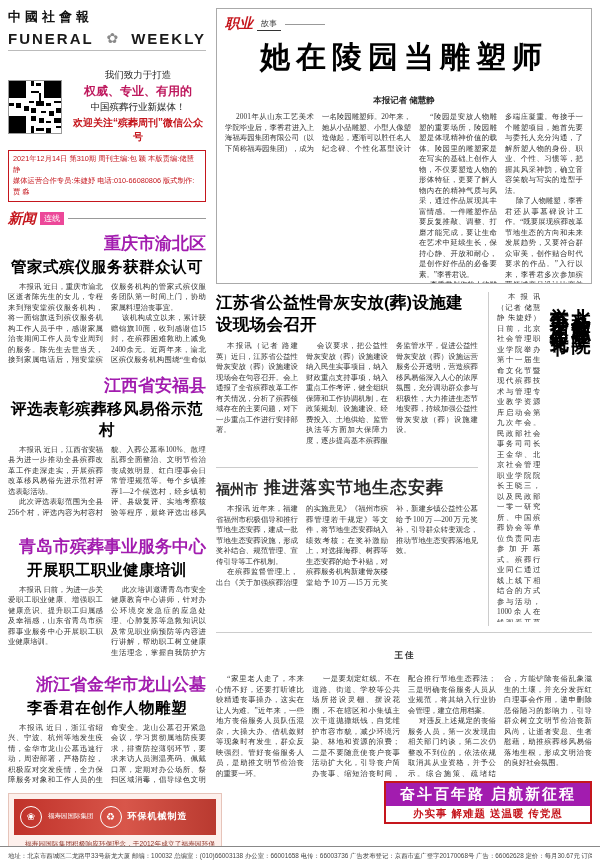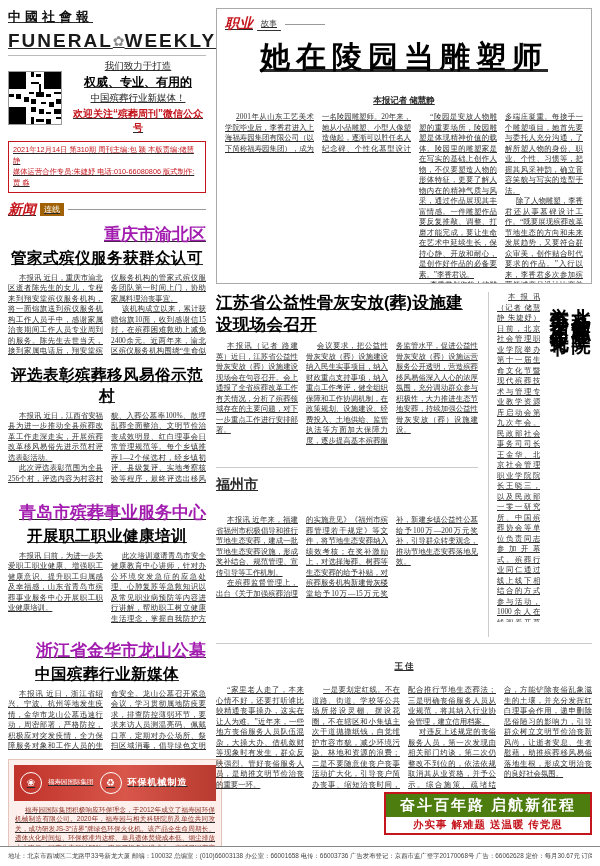--- a/index.html
+++ b/index.html
@@ -1,44 +1,44 @@
 <!DOCTYPE html>
 <html><head>
 <meta charset="utf-8">
 <style>
   * { margin:0; padding:0; box-sizing:border-box; }
   body { width:600px; height:866px; background:#f6f5f2; font-family:"Liberation Serif", serif; color:#2a2a2a; }
-  .page { width:600px; height:866px; background:#fff; padding:8px 8px 0 8px; position:relative; overflow:hidden;text-decoration:underline; }
+  .page { width:600px; height:866px; background:#fff; padding:8px 8px 0 8px; position:relative; overflow:hidden; }
   .cols { display:flex; gap:10px; }
   .left-col { width:198px; flex:none; }
   .right-col { flex:1; min-width:0; }
 
   
   .masthead { position:relative; }
   .paper-name { font-family:"DejaVu Serif", serif; font-size:13px; font-weight:bold; letter-spacing:4px; color:#111; }
   .title-row { display:flex; align-items:flex-end; gap:6px; margin-top:2px; }
   .big-title { font-size:60px; line-height:0.95; font-weight:bold; color:#c5161d; letter-spacing:2px; font-family:"DejaVu Serif", serif; }
   .weekly-box { border:3px solid #c5161d; color:#c5161d; font-weight:bold; font-size:22px; line-height:1.05; padding:3px 4px; writing-mode:vertical-rl; text-orientation:upright; letter-spacing:2px; }
   .eng-row { display:flex; align-items:center; justify-content:space-between; margin-top:4px; border-bottom:1px solid #bbb; padding-bottom:3px; }
-  .eng-row b { font-family:"Liberation Sans", sans-serif; font-size:19px; letter-spacing:2px; color:#1a1a1a; }
+  .eng-row b { font-family:"Liberation Sans", sans-serif; font-size:15px; letter-spacing:2px; color:#1a1a1a; }
   .flower { color:#8a8a8a; font-size:14px; }
-  .qr-row { display:flex; gap:8px; margin-top:4px; align-items:center; }
+  .qr-row { display:flex; gap:8px; margin-top:18px; align-items:center; }
   .qr { width:54px; height:54px; flex:none; background:#fff; border:1px solid #999; position:relative; }
   .qr svg { display:block; width:100%; height:100%; }
   .slogan { flex:1; text-align:center; font-family:"Liberation Sans", sans-serif; }
   .slogan .s1 { font-size:9.5px; color:#222; }
-  .slogan .s2 { font-size:12px; font-weight:bold; color:#000000; margin:1px 0; }
+  .slogan .s2 { font-size:12px; font-weight:bold; color:#be185d; margin:1px 0; }
   .slogan .s3 { font-size:9.5px; color:#222; }
   .slogan .s4 { font-size:10px; font-weight:bold; color:#c5161d; margin-top:2px; }
   .datebox { border:1px solid #c5161d; color:#c5161d; font-size:7.3px; line-height:1.5; padding:3px 4px; margin-top:6px; font-family:"Liberation Sans", sans-serif; }
 
   
   .tag { display:flex; align-items:center; gap:4px; margin:8px 0 4px 0; }
   .tag .script { font-family:"DejaVu Serif", serif; font-style:italic; font-weight:bold; color:#c5161d; font-size:14px; }
-  .tag .lbl { background:#a16207; color:#fff; font-size:8px; padding:1px 4px; font-family:"Liberation Sans", sans-serif; }
+  .tag .lbl { background:#ec4899; color:#fff; font-size:8px; padding:1px 4px; font-family:"Liberation Sans", sans-serif; }
   .tag .rule { flex:1; border-top:1px solid #999; }
 
   
   .art { border-bottom:0; margin-bottom:6px; }
   .kicker { font-size:17px; font-weight:bold; color:#a21caf; font-family:"DejaVu Serif", serif;text-align:right; }
   .head-m { font-size:15.5px; font-weight:bold; text-align:center; color:#000; font-family:"Liberation Sans", sans-serif; margin:2px 0 4px 0; letter-spacing:0.5px; }
   .body-txt { font-size:7.4px; line-height:1.42; text-align:justify; color:#333; column-gap:8px; overflow:hidden; }
   .body-txt p { text-indent:1.5em; }
   .c2 { column-count:2; }
   .c3 { column-count:3; }
@@ -56,37 +56,37 @@
   .photo .artist { position:absolute; right:18px; bottom:0; width:70px; height:110px; background:radial-gradient(ellipse at 45% 18%, #e9e0da 0 14%, #3c3c3c 30%, #2a2a2a 80%); border-radius:48% 40% 10% 10%; }
   .photo .cap { position:absolute; right:3px; bottom:3px; background:rgba(90,90,90,.75); color:#fff; font-size:7px; padding:1px 3px; }
   .feat-right { flex:1; min-width:0; }
   .feat-right .body-txt { height:100%; }
 
   
   .mid { display:flex; gap:10px; margin-top:8px; }
   .mid-left { width:262px; flex:none; }
   .mid-right { flex:1; min-width:0; border-left:1px solid #ccc; padding-left:8px; }
   .head-l { font-size:16.5px; font-weight:bold; font-family:"Liberation Sans", sans-serif; color:#000; letter-spacing:0.3px; margin-bottom:5px; }
-  .head-fz { display:flex; align-items:flex-end; gap:6px; margin:8px 0 21px 0; }
+  .head-fz { display:flex; align-items:flex-end; gap:6px; margin:8px 0 5px 0; }
   .head-fz .k { font-size:14px; font-weight:bold; font-family:"DejaVu Serif", serif; }
   .head-fz .h { font-size:17px; font-weight:bold; font-family:"Liberation Sans", sans-serif; letter-spacing:1px; }
   .vert-head { float:right; writing-mode:vertical-rl; text-orientation:upright; font-size:19px; font-weight:bold; font-family:"Liberation Sans", sans-serif; line-height:1.15; letter-spacing:3px; height:232px; margin:0 0 6px 8px; color:#000; }
   .mid-right .body-txt { text-align:justify; }
   .ad { width:214px; flex:none; background:#fdf0ec; border:1px solid #e6c4ba; padding:5px; font-family:"Liberation Sans", sans-serif; height:190px; overflow:hidden; }
   .ad-banner { height:36px; background:linear-gradient(90deg,#c0322a,#d8564a 55%,#b93a30); display:flex; align-items:center; gap:6px; padding:0 6px; color:#fff; }
   .ad-logo { width:22px; height:22px; border-radius:50%; border:1px solid #fff; display:flex; align-items:center; justify-content:center; font-size:10px; flex:none; }
   .ad-banner .t1 { font-size:6.5px; }
   .ad-banner .t2 { font-size:9px; font-weight:bold; letter-spacing:1px; }
   .ad-para { font-size:6.6px; line-height:1.45; color:#8c3328; text-align:justify; margin:4px 1px; text-indent:1.5em; height:56px; overflow:hidden; }
 
   .bottom-art { flex:1; min-width:0; position:relative; }
   .head-xxl { text-align:center; font-size:22px; font-weight:bold; font-family:"Liberation Sans", sans-serif; letter-spacing:2px; color:#000; }
   .bottom-art .body-txt { height:148px; margin-top:12px; }
   .redbox { position:absolute; right:0; bottom:-2px; width:208px; border:2px solid #c5161d; background:#fff; text-align:center; font-family:"Liberation Sans", sans-serif; }
-  .redbox .r1 { background:#4d7c0f; color:#fff; font-size:15px; font-weight:bold; letter-spacing:2px; padding:2px 0; }
+  .redbox .r1 { background:#a21caf; color:#fff; font-size:15px; font-weight:bold; letter-spacing:2px; padding:2px 0; }
   .redbox .r2 { color:#c5161d; font-size:10.5px; font-weight:bold; letter-spacing:1px; padding:1px 0; }
 
   
   .footer { position:absolute; left:0; right:0; bottom:0; height:20px; border-top:1px solid #888; background:#fff; display:flex; align-items:center; padding:0 8px; }
   .footer span { font-size:6.4px; color:#444; white-space:nowrap; overflow:hidden; font-family:"Liberation Sans", sans-serif; }
   .hr { border-top:1px solid #ccc; margin:6px 0; }
 </style>
 </head>
 <body>
 
@@ -131,39 +131,40 @@
       <div class="art">
         <div class="kicker">重庆市渝北区</div>
         <div class="head-m">管家式殡仪服务获群众认可</div>
         <div class="body-txt c2" style="height:86px">
           <p>本报讯 近日，重庆市渝北区逝者陈先生的女儿，专程来到翔安堂殡仪服务机构，将一面锦旗送到殡仪服务机构工作人员手中，感谢家属治丧期间工作人员专业周到的服务。陈先生去世当天，接到家属电话后，翔安堂殡仪服务机构的管家式殡仪服务团队第一时间上门，协助家属料理治丧事宜。</p>
           <p>该机构成立以来，累计获赠锦旗10面，收到感谢信15封，在殡葬困难救助上减免2400余元。近两年来，渝北区殡仪服务机构围绕“生命似记录”等殡仪服务理念，针对不同层次丧属的个性化需求，推出“一对一”管家式服务，用心用情做好殡仪服务，获得群众广泛认可。</p>
         </div>
       </div>
 
       <div class="art">
+        <div class="kicker">江西省安福县</div>
         <div class="head-m">评选表彰殡葬移风易俗示范村</div>
         <div class="body-txt c2" style="height:84px">
           <p>本报讯 近日，江西省安福县为进一步推动全县殡葬改革工作走深走实，开展殡葬改革移风易俗先进示范村评选表彰活动。</p>
           <p>此次评选表彰范围为全县256个村，评选内容为村容村貌、入葬公墓率100%、散埋乱葬全面整治、文明节俭治丧成效明显、红白理事会日常管理规范等。每个乡镇推荐1—2个候选村，经乡镇初评、县级复评、实地考察核验等程序，最终评选出移风易俗示范村，并给予每个村一定的资金奖补，用于公墓建设和移风易俗宣传。</p>
         </div>
       </div>
 
       <div class="art">
         <div class="kicker">青岛市殡葬事业服务中心</div>
         <div class="head-m">开展职工职业健康培训</div>
         <div class="body-txt c2" style="height:82px">
           <p>本报讯 日前，为进一步关爱职工职业健康、增强职工健康意识、提升职工归属感及幸福感，山东省青岛市殡葬事业服务中心开展职工职业健康培训。</p>
           <p>此次培训邀请青岛市安全健康教育中心讲师，针对办公环境突发急症的应急处理、心肺复苏等急救知识以及常见职业病预防等内容进行讲解，帮助职工树立健康生活理念，掌握自我防护方法，以更充沛的精力投入工作，对形成健康积极的工作氛围起到了积极促进作用。</p>
         </div>
       </div>
 
       <div class="art">
         <div class="kicker">浙江省金华市龙山公墓</div>
-        <div class="head-m">中国殡葬行业新媒体</div>
+        <div class="head-m">李香君在创作人物雕塑</div>
         <div class="body-txt c2" style="height:64px">
           <p>本报讯 近日，浙江省绍兴、宁波、杭州等地发生疫情，金华市龙山公墓迅速行动，周密部署，严格防控，积极应对突发疫情，全力保障服务对象和工作人员的生命安全。龙山公墓召开紧急会议，学习贯彻属地防疫要求，排查防控薄弱环节，要求来访人员测温亮码、佩戴口罩，定期对办公场所、祭扫区域消毒，倡导绿色文明祭扫，引导丧属文明节俭治丧。（章小军）</p>
         </div>
       </div>
 
       <div class="ad">
         <div class="ad-banner">
           <span class="ad-logo">❀</span>
           <span class="t1">福寿园国际集团</span>
           <span class="ad-logo">♻</span>
@@ -207,20 +208,21 @@
             <div class="head-l">江苏省公益性骨灰安放(葬)设施建设现场会召开</div>
             <div class="body-txt c3" style="height:120px">
               <p>本报讯（记者 路建英）近日，江苏省公益性骨灰安放（葬）设施建设现场会在句容召开。会上通报了全省殡葬改革工作有关情况，分析了殡葬领域存在的主要问题，对下一步重点工作进行安排部署。</p>
               <p>会议要求，把公益性骨灰安放（葬）设施建设纳入民生实事项目，纳入财政重点支持事项，纳入重点工作考评，健全组织保障和工作协调机制，在政策规划、设施建设、经费投入、土地供给、监管执法等方面加大保障力度，逐步提高基本殡葬服务监管水平，促进公益性骨灰安放（葬）设施运营服务公开透明，营造殡葬移风易俗深入人心的浓厚氛围，充分调动群众参与积极性，大力推进生态节地安葬，持续加强公益性骨灰安放（葬）设施建设。</p>
             </div>
           </div>
           <div class="hr"></div>
           <div>
             <div class="head-fz">
               <span class="k">福州市</span>
+              <span class="h">推进落实节地生态安葬</span>
             </div>
             <div class="body-txt c3" style="height:122px">
               <p>本报讯 近年来，福建省福州市积极倡导和推行节地生态安葬，建成一批节地生态安葬设施，形成奖补结合、规范管理、宣传引导等工作机制。</p>
               <p>在殡葬监督管理上，出台《关于加强殡葬治理的实施意见》《福州市殡葬管理若干规定》等文件，将节地生态安葬纳入绩效考核；在奖补激励上，对选择海葬、树葬等生态安葬的给予补贴，对殡葬服务机构新建骨灰楼堂给予10万—15万元奖补，新建乡镇公益性公墓给予100万—200万元奖补，引导群众转变观念，推动节地生态安葬落地见效。</p>
             </div>
           </div>
         </div>
 
         <div class="mid-right">
           <div class="vert-head">

